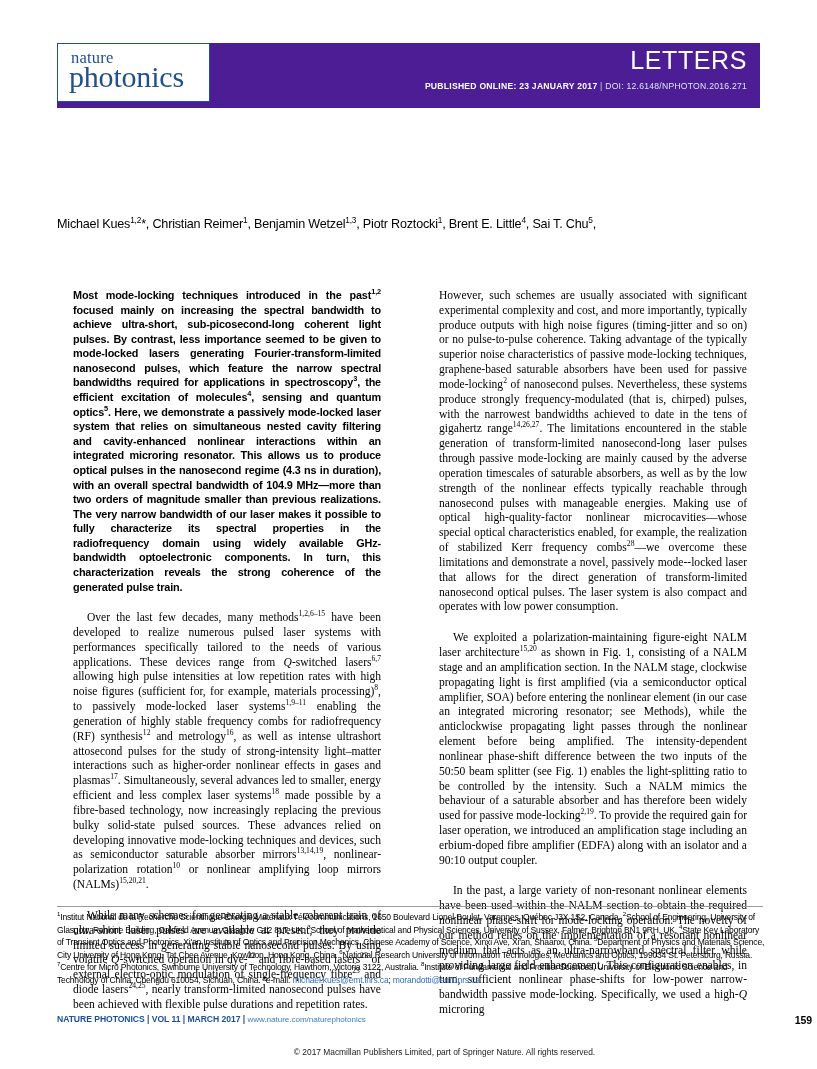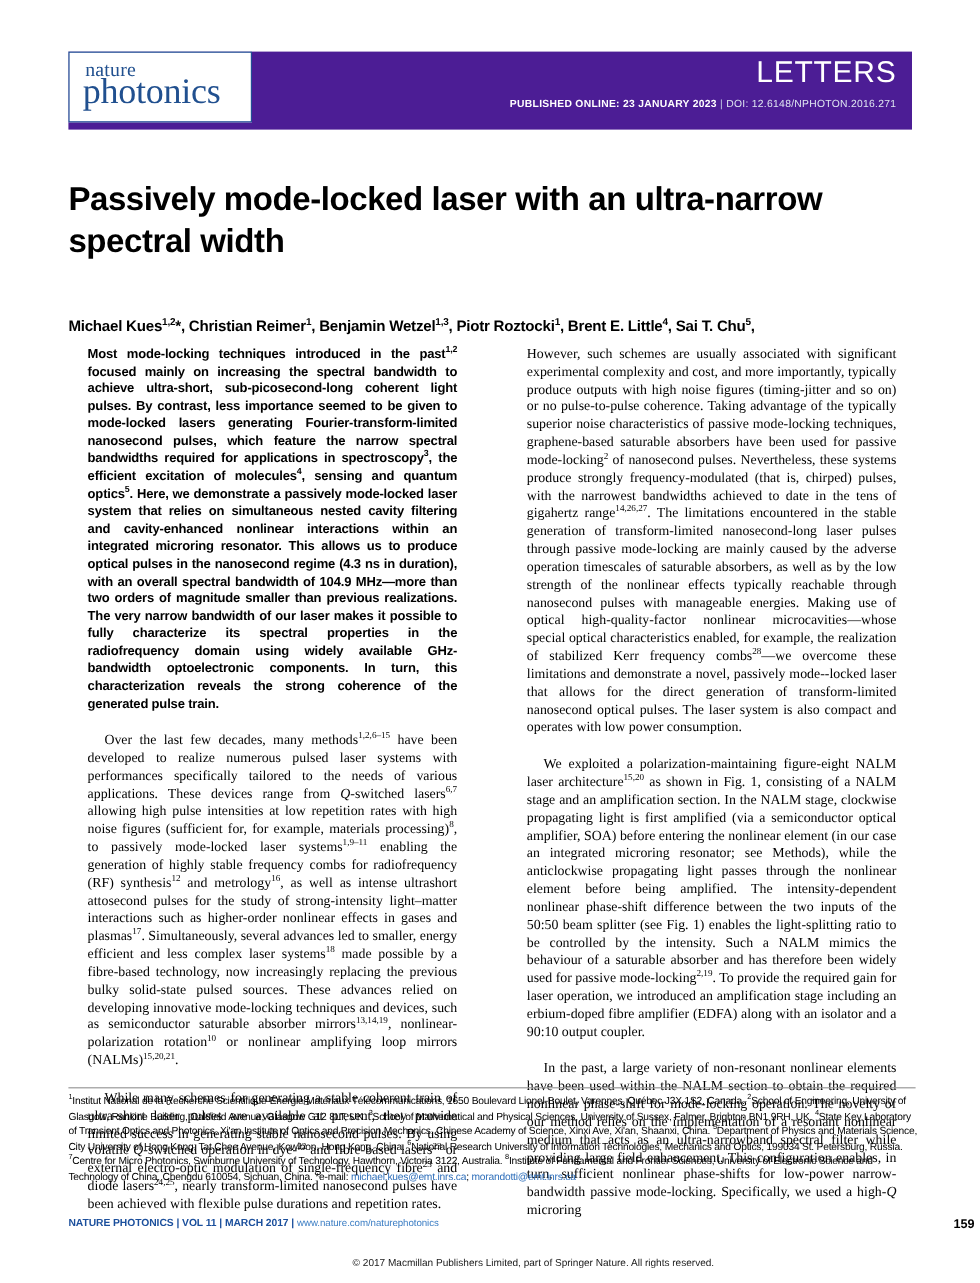--- a/index.html
+++ b/index.html
@@ -96,26 +96,25 @@
     line-height: 1.26;
     color: #000000;
     letter-spacing: -0.35px;
   }
   .authors {
     position: absolute;
     left: 57px;
     top: 215px;
     width: 706px;
     font-family: "Liberation Sans", sans-serif;
-    font-weight: bold;
+    font-weight: normal;
     font-size: 12.6px;
     line-height: 1.52;
     color: #000000;
     letter-spacing: -0.2px;
-    margin-top: 48px;
   }
   sup { font-size: 0.66em; vertical-align: super; line-height: 0; }
 
   
   .cols {
     position: absolute;
     left: 57px;
     top: 272px;
     width: 706px;
     height: 630px;
@@ -213,27 +212,26 @@
 
 <div class="page">
 
   <div class="masthead">
     <div class="logo-box">
       <div class="logo-nature">nature</div>
       <div class="logo-photonics">photonics</div>
     </div>
     <div class="letters">LETTERS</div>
     <div class="pubinfo">
-      <span>PUBLISHED ONLINE: 23 JANUARY 2023</span>
+      <span>PUBLISHED ONLINE: 23 JANUARY 2017</span>
       <span class="sep">|</span>
       <span class="doi">DOI: 12.6148/NPHOTON.2016.271</span>
     </div>
   </div>
 
-  <h1 class="title">Passively mode-locked laser with an ultra-narrow spectral width</h1>
 
   <div class="authors">
     <div>Michael Kues<sup>1,2</sup>*, Christian Reimer<sup>1</sup>, Benjamin Wetzel<sup>1,3</sup>, Piotr Roztocki<sup>1</sup>, Brent E. Little<sup>4</sup>, Sai T. Chu<sup>5</sup>,</div>
   </div>
 
   <div class="cols">
     <div class="col left">
       <p class="abstract">Most mode-locking techniques introduced in the past<sup>1,2</sup> focused mainly on increasing the spectral bandwidth to achieve ultra-short, sub-picosecond-long coherent light pulses. By contrast, less importance seemed to be given to mode-locked lasers generating Fourier-transform-limited nanosecond pulses, which feature the narrow spectral bandwidths required for applications in spectroscopy<sup>3</sup>, the efficient excitation of molecules<sup>4</sup>, sensing and quantum optics<sup>5</sup>. Here, we demonstrate a passively mode-locked laser system that relies on simultaneous nested cavity filtering and cavity-enhanced nonlinear interactions within an integrated microring resonator. This allows us to produce optical pulses in the nanosecond regime (4.3 ns in duration), with an overall spectral bandwidth of 104.9 MHz—more than two orders of magnitude smaller than previous realizations. The very narrow bandwidth of our laser makes it possible to fully characterize its spectral properties in the radiofrequency domain using widely available GHz-bandwidth optoelectronic components. In turn, this characterization reveals the strong coherence of the generated pulse train.</p>
       <p class="indent">Over the last few decades, many methods<sup>1,2,6–15</sup> have been developed to realize numerous pulsed laser systems with performances specifically tailored to the needs of various applications. These devices range from <em>Q</em>-switched lasers<sup>6,7</sup> allowing high pulse intensities at low repetition rates with high noise figures (sufficient for, for example, materials processing)<sup>8</sup>, to passively mode-locked laser systems<sup>1,9–11</sup> enabling the generation of highly stable frequency combs for radiofrequency (RF) synthesis<sup>12</sup> and metrology<sup>16</sup>, as well as intense ultrashort attosecond pulses for the study of strong-intensity light–matter interactions such as higher-order nonlinear effects in gases and plasmas<sup>17</sup>. Simultaneously, several advances led to smaller, energy efficient and less complex laser systems<sup>18</sup> made possible by a fibre-based technology, now increasingly replacing the previous bulky solid-state pulsed sources. These advances relied on developing innovative mode-locking techniques and devices, such as semiconductor saturable absorber mirrors<sup>13,14,19</sup>, nonlinear-polarization rotation<sup>10</sup> or nonlinear amplifying loop mirrors (NALMs)<sup>15,20,21</sup>.</p>
       <p class="indent">While many schemes for generating a stable coherent train of ultra-short laser pulses are available at present, they provide limited success in generating stable nanosecond pulses. By using volatile <em>Q</em>-switched operation in dye-<sup>22</sup> and fibre-based lasers<sup>23</sup> or external electro-optic modulation of single-frequency fibre<sup>23</sup> and diode lasers<sup>24,25</sup>, nearly transform-limited nanosecond pulses have been achieved with flexible pulse durations and repetition rates.</p>

